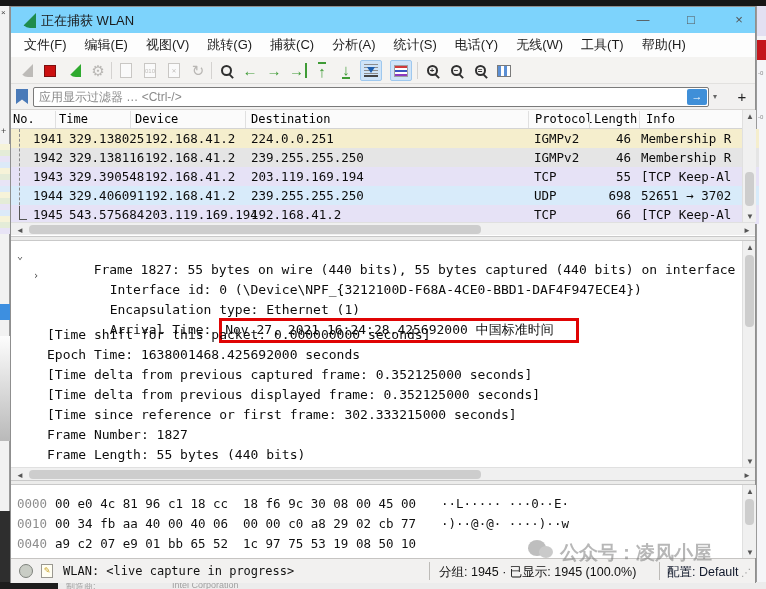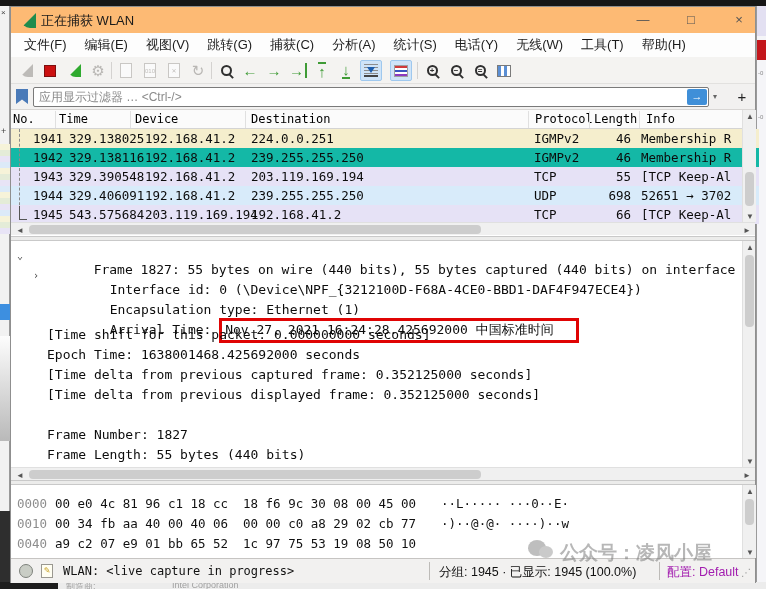--- a/index.html
+++ b/index.html
@@ -23,21 +23,21 @@
   .rs-mark { position:absolute; left:1px; font-size:6px; color:#888; }
   .bottom-sliver { position:absolute; left:0; top:582px; width:766px; height:7px; background:#ececec; overflow:hidden; }
   .bs-dark { position:absolute; left:0; top:0; width:58px; height:7px; background:#1d1d1d; }
   .bs-text { position:absolute; top:-2px; font-size:9px; color:#a0a0a0; }
 
   
   #win { position:absolute; left:10px; top:6px; width:746px; height:577px; background:#f2f1f0;
          border:1px solid #8f8f8f; }
 
   
-  .titlebar { position:absolute; left:0; top:0; width:744px; height:26px; background:#fdba74; }
+  .titlebar { position:absolute; left:0; top:0; width:744px; height:26px; background:#7dd3fc; }
   .app-logo { position:absolute; left:8px; top:4px; width:18px; height:18px; }
   .fin { width:0; height:0; border-left:15px solid transparent; border-bottom:15px solid #1f8c4d; border-radius:0 0 0 60%; position:absolute; right:1px; bottom:1px; }
   .title-text { position:absolute; left:30px; top:5px; font-size:13px; color:#1a1a1a; }
   .winbtn { position:absolute; top:0; width:40px; height:26px; text-align:center; line-height:26px; font-size:13px; color:#555; cursor:default; }
   .btn-min { left:612px; } .btn-max { left:660px; } .btn-close { left:708px; }
 
   
   .menubar { position:absolute; left:0; top:26px; width:744px; height:24px; background:#fdfdfd; display:flex; align-items:center; padding-left:4px; }
   .menu-item { font-size:13px; color:#1c1c1c; padding:3px 9px; white-space:nowrap; }
 
@@ -105,21 +105,21 @@
   .h-off { left:6px; color:#8d8d8d; }
   .h-b1 { left:44px; } .h-b2 { left:232px; } .h-asc { left:430px; }
 
   
   .statusbar { position:absolute; left:0; top:551px; width:744px; height:25px; background:#f2f1f0; border-top:1px solid #c6c4c2; }
   .expert-ico { position:absolute; left:8px; top:5px; width:14px; height:14px; border-radius:50%; background:#c9cdc5; border:1px solid #7d817b; }
   .note-ico { position:absolute; left:30px; top:5px; width:12px; height:14px; background:#fffef2; border:1px solid #9a9890; font-size:8px; color:#c9a227; line-height:12px; text-align:center; }
   .st-left { position:absolute; left:52px; top:5px; font-family:"DejaVu Sans Mono", monospace; font-size:12px; color:#111; }
   .st-sep { position:absolute; top:3px; width:1px; height:18px; background:#bdbbb8; }
   .st-mid { position:absolute; left:428px; top:5px; font-size:12.5px; color:#111; }
-  .st-right { position:absolute; left:656px; top:5px; font-size:12.5px; color:#a21caf; }
+  .st-right { position:absolute; left:656px; top:5px; font-size:12.5px; color:#0f172a; }
   .grip { position:absolute; left:730px; top:8px; font-size:10px; color:#9a9a9a; }
 
   
   .watermark { position:absolute; left:528px; top:540px; display:flex; align-items:flex-start; gap:6px; opacity:0.55; z-index:50; }
   .wm-logo { position:relative; width:26px; height:24px; }
   .wm-b1 { position:absolute; left:0; top:0; width:18px; height:16px; background:#8a8a8a; border-radius:50% 50% 48% 48%; }
   .wm-b2 { position:absolute; left:11px; top:6px; width:14px; height:12px; background:#a0a0a0; border-radius:50%; }
   .wm-text { font-size:19px; font-weight:bold; color:#7d7d7d; white-space:nowrap; }
 </style>
 </head>
@@ -267,21 +267,21 @@
 
       <div class="prow" style="top: 19px; background-color: rgb(245, 238, 205);">
         <span class="c-no">1941</span>
         <span class="c-time">329.138025</span>
         <span class="c-src">192.168.41.2</span>
         <span class="c-dst">224.0.0.251</span>
         <span class="c-proto">IGMPv2</span>
         <span class="c-len">46</span>
         <span class="c-info">Membership R</span>
       </div>
-      <div class="prow" style="top: 38px; background-color: #14b8a6;">
+      <div class="prow" style="top: 38px; background-color: #e5e5e5;">
         <span class="c-no">1942</span>
         <span class="c-time">329.138116</span>
         <span class="c-src">192.168.41.2</span>
         <span class="c-dst">239.255.255.250</span>
         <span class="c-proto">IGMPv2</span>
         <span class="c-len">46</span>
         <span class="c-info">Membership R</span>
       </div>
       <div class="prow" style="top: 57px; background-color: rgb(230, 226, 246);">
         <span class="c-no">1943</span>
@@ -339,20 +339,21 @@
       <div class="dline" style="top:46px; left:36px;">
         <span>Encapsulation type: Ethernet (1)</span>
       </div>
       <div class="dline" style="top:66px; left:36px;">
         <span>Arrival Time: </span><span class="redbox" style="border-color: rgb(224, 4, 4);"><span>Nov 27, 2021 16:24:28.425692000 中国标准时间</span></span>
       </div>
       <div class="dline" style="top:86px; left:36px;"><span>[Time shift for this packet: 0.000000000 seconds]</span></div>
       <div class="dline" style="top:106px; left:36px;"><span>Epoch Time: 1638001468.425692000 seconds</span></div>
       <div class="dline" style="top:126px; left:36px;"><span>[Time delta from previous captured frame: 0.352125000 seconds]</span></div>
       <div class="dline" style="top:146px; left:36px;"><span>[Time delta from previous displayed frame: 0.352125000 seconds]</span></div>
+      <div class="dline" style="top:166px; left:36px;"><span>[Time since reference or first frame: 302.333215000 seconds]</span></div>
       <div class="dline" style="top:186px; left:36px;"><span>Frame Number: 1827</span></div>
       <div class="dline" style="top:206px; left:36px;"><span>Frame Length: 55 bytes (440 bits)</span></div>
 
       <div class="vsb" style="top:0; height:226px;">
         <div class="sb-arrow" style="top:2px;">▲</div>
         <div class="sb-thumb" style="top:14px; height:72px;"></div>
         <div class="sb-arrow" style="bottom:1px;">▼</div>
       </div>
       <div class="hsb" style="top:226px;">
         <div class="sb-arrow" style="left:2px; top:3px;">◄</div>

